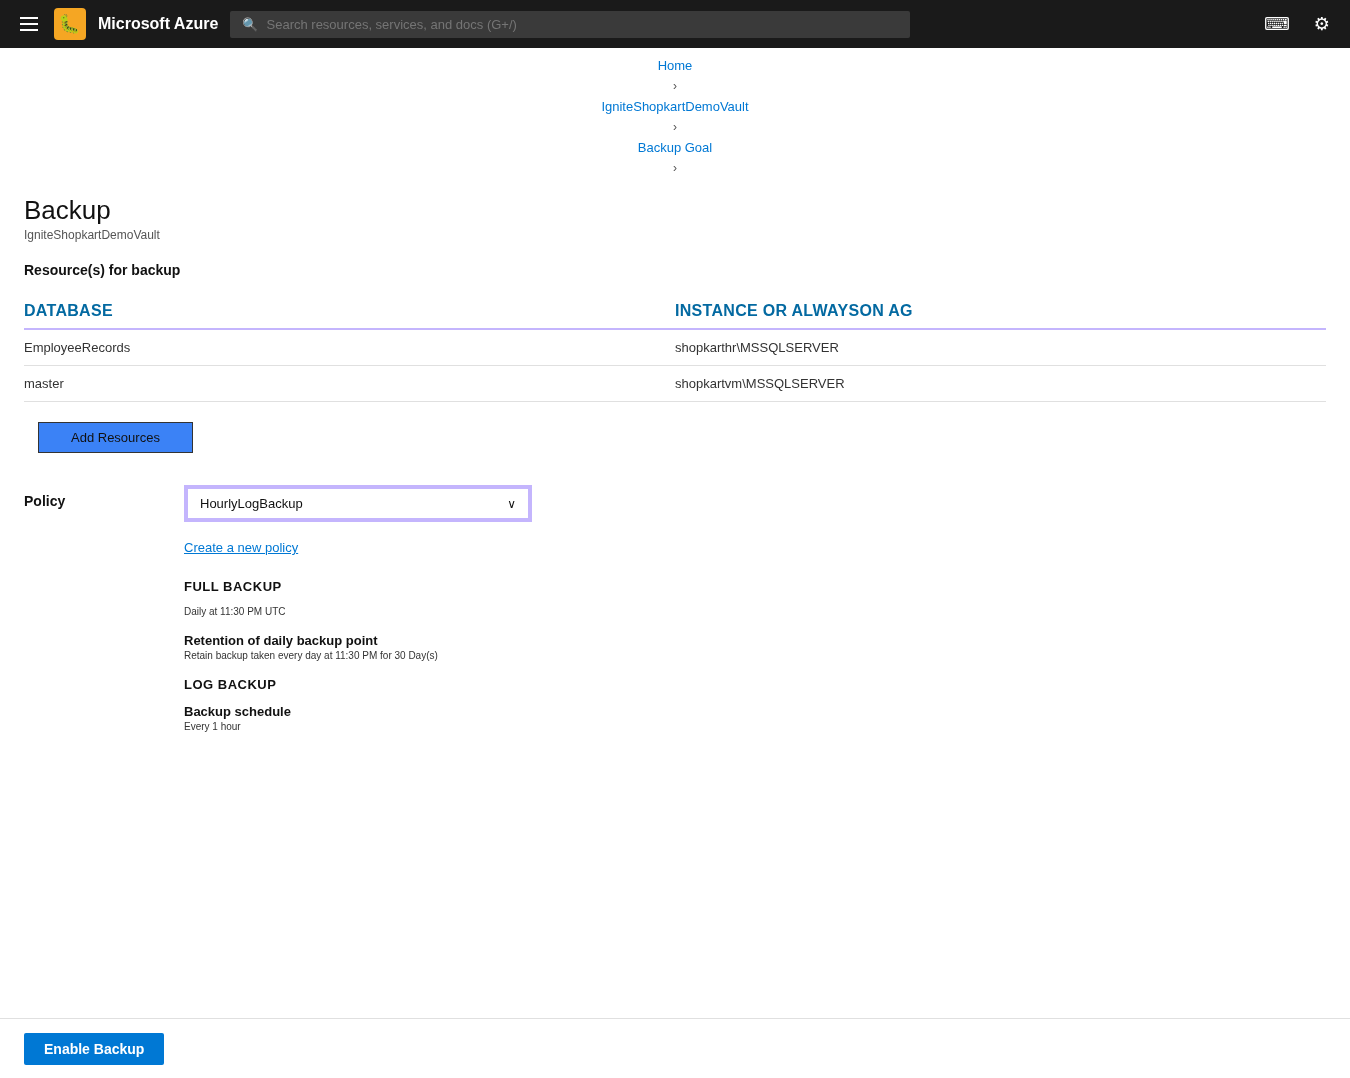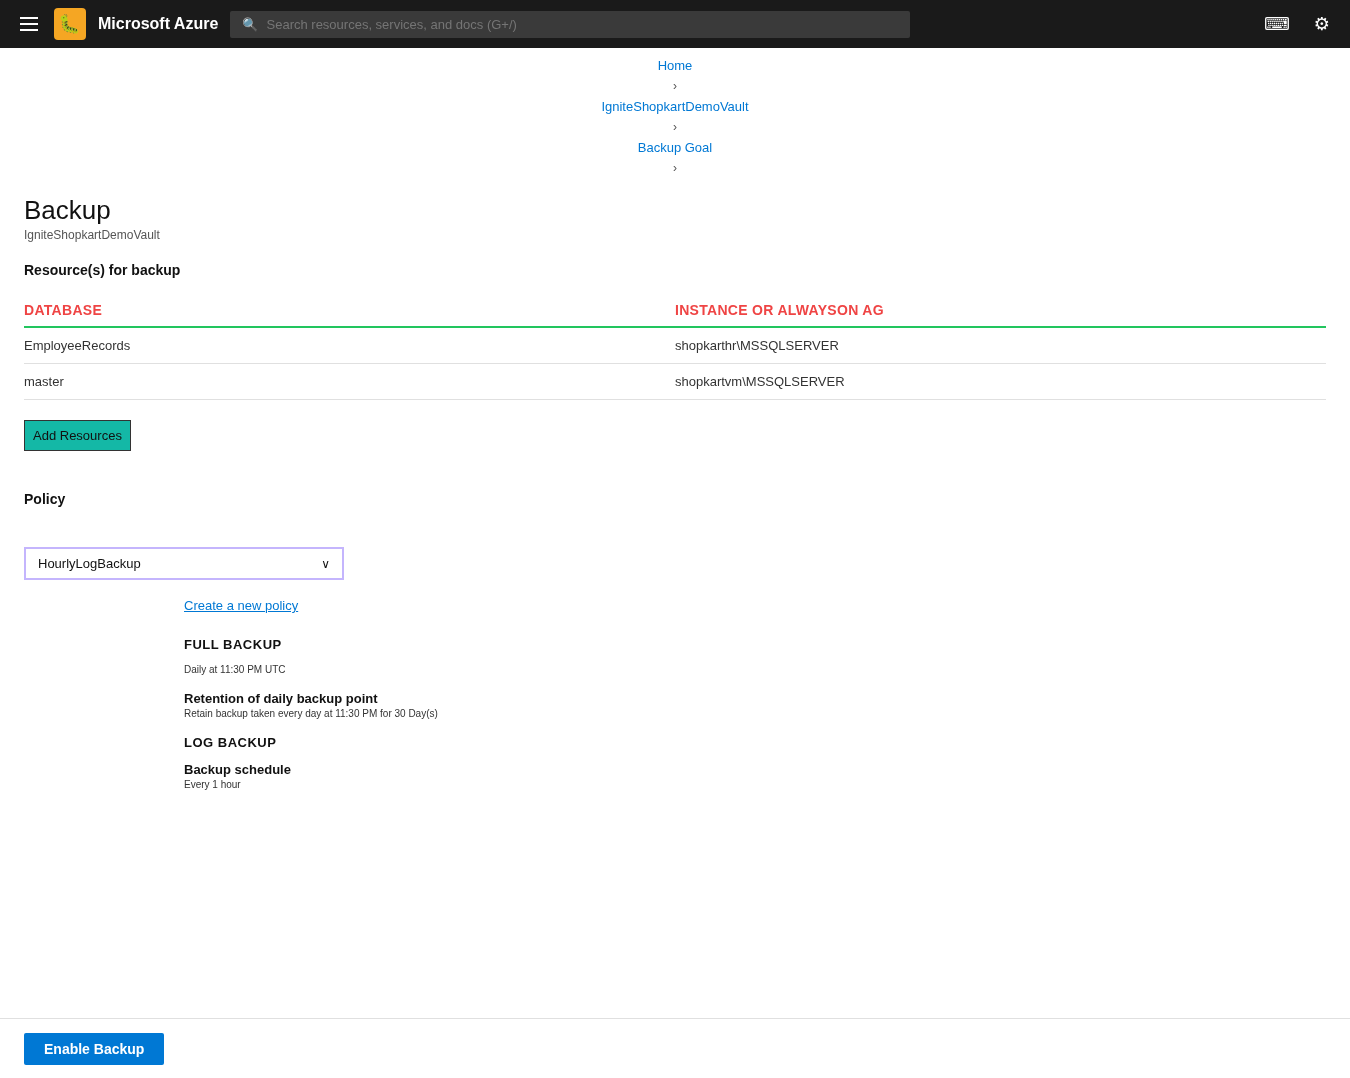--- a/index.html
+++ b/index.html
@@ -79,47 +79,47 @@
 
     .section-heading {
       font-size: 14px; font-weight: 600; color: #111; margin-bottom: 16px;
     }
 
     
     .resources-table {
       width: 100%; border-collapse: collapse; margin-bottom: 20px;
     }
     .resources-table th {
-      text-align: left; font-size: 14px; font-weight: 700; color: #ef4444;
-      padding: 8px 0; border-bottom: 2px solid #22c55e;
+      text-align: left; font-size: 16px; font-weight: 700; color: #0369a1;
+      padding: 8px 0; border-bottom: 2px solid #c4b5fd;
       text-transform: uppercase; letter-spacing: 0.3px;
     }
     .resources-table td {
       padding: 10px 0; font-size: 13px; color: #333; border-bottom: 1px solid #e0e0e0;
     }
     .resources-table .col-db { width: 50%; }
     .resources-table .col-instance { width: 50%; }
 
     
     .btn-outline {
-      border: 1px solid #333; background: #14b8a6; padding: 7px 8px; font-size: 13px; cursor: pointer; color: #111;
+      border: 1px solid #333; background: #3b82f6; padding: 7px 32px; font-size: 13px; cursor: pointer; color: #111; margin-left: 14px;
     }
 
     
     .policy-section {
       margin-top: 32px;
     }
     .policy-row {
-      display: flex; align-items: flex-start; gap: 40px; margin-bottom: 12px; flex-direction: column;
+      display: flex; align-items: flex-start; gap: 40px; margin-bottom: 12px;
     }
     .policy-label {
       font-size: 14px; font-weight: 600; color: #111; min-width: 120px; padding-top: 8px;
     }
     .policy-dropdown {
-      width: 320px; border: 2px solid #c4b5fd; padding: 7px 12px; font-size: 13px; color: #111;
+      width: 348px; border: 4px solid #c4b5fd; padding: 7px 12px; font-size: 13px; color: #111;
       display: flex; align-items: center; justify-content: space-between; cursor: pointer; background: #fff;
     }
     .policy-dropdown-arrow { font-size: 12px; }
 
     .create-policy-link {
       color: #0078d4; font-size: 13px; text-decoration: underline; cursor: pointer; margin-left: 160px; margin-top: 6px; display: inline-block;
     }
 
     
     .policy-details {

